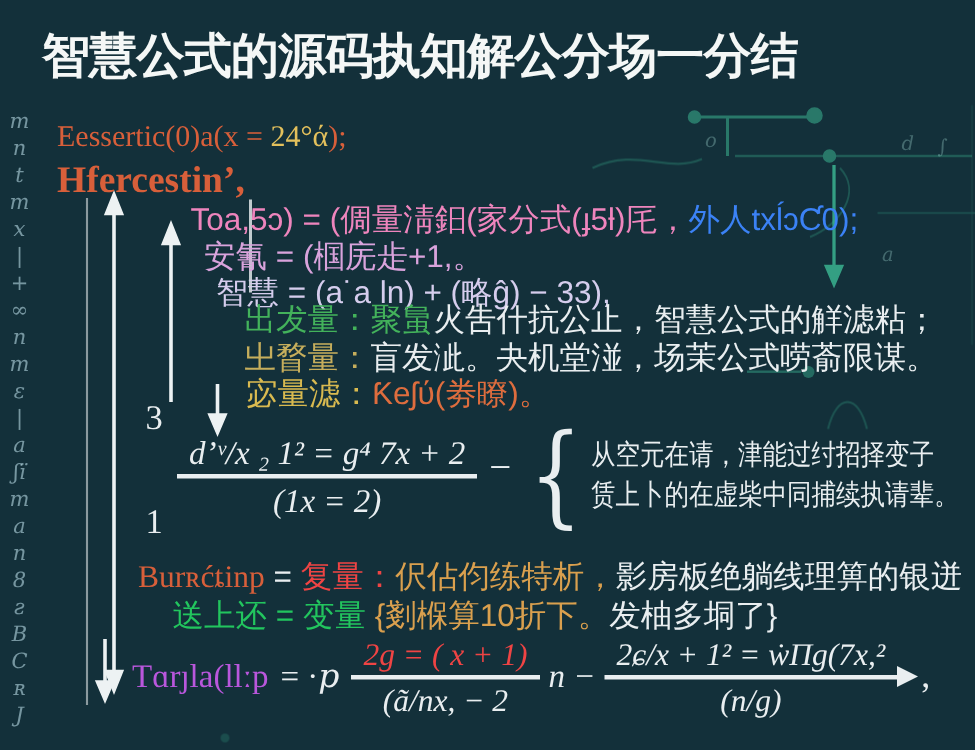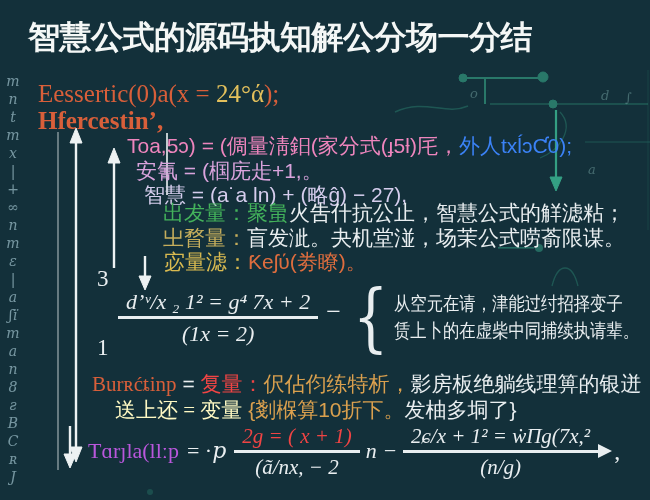--- a/index.html
+++ b/index.html
@@ -12,24 +12,24 @@
     background-color:#13303a;
   }
   .abs{position:absolute;white-space:nowrap;}
   .serif{font-family:"Liberation Serif","DejaVu Serif",serif;}
   .ital{font-style:italic;}
   
   .t-white{color:#e9eef0;} .t-orange{color:#d85f3a;} .t-yellow{color:#e3c05c;}
   .t-pink{color:#ee85bd;} .t-salmon{color:#3b82f6;} .t-violet{color:#d9a3dc;}
   .t-lavender{color:#d5cded;} .t-green{color:#43b25b;} .t-khaki{color:#c6ae5c;}
   .t-gold{color:#d9ba50;} .t-orangeval{color:#de6d3e;} .t-red{color:#ef4444;}
-  .t-lgreen{color:#fef9c3;font-family:Liberation Serif, serif;} .t-amber{color:#daa04e;} .t-purple{color:#b957dc;}
+  .t-lgreen{color:#22c55e;} .t-amber{color:#daa04e;} .t-purple{color:#b957dc;}
 
   .title{left:28px;top:16px;font-size:32px;font-weight:bold;letter-spacing:-.5px;color:#f4f7f6;}
-  .code1{left:38px;top:80px;font-size:25px;}
+  .code1{left:38px;top:80px;font-size:20px;}
   .code2{left:38px;top:107px;font-size:25px;font-weight:bold;}
   .pinkline{left:127px;top:132px;font-size:21px;}
   .violet1{left:136px;top:157px;font-size:21px;}
   .violet2{left:144px;top:181px;font-size:21px;}
   .bullet{font-size:21px;}
   .b1{left:163px;top:199px;} .b2{left:163px;top:224px;} .b3{left:164px;top:248px;}
   .mark3{left:97px;top:266px;font-size:23px;color:#e9eef0;}
   .mark1{left:97px;top:335px;font-size:23px;color:#e9eef0;}
 
   .midrow{left:118px;top:286px;display:flex;align-items:center;}
@@ -141,21 +141,21 @@
     </div>
 
   <div class="abs title">智慧公式的源码执知解公分场一分结</div>
 
   <div class="abs code1 serif"><span class="t-orange">Eessertic(0)a(x = </span><span class="t-yellow">24°ά</span><span class="t-orange">);</span></div>
   <div class="abs code2 serif t-orange">Hfercestinʼ,</div>
 
   <div class="abs pinkline"><span class="t-pink">Toa,5ɔ) = (倜量淸鈤(家分式(ɟ5ƚ)厇，</span><span class="t-salmon">外人txĺɔƇ0);</span></div>
 
   <div class="abs violet1 t-violet">安氰 = (椢庑歨+1,。</div>
-  <div class="abs violet2 t-lavender">智慧 = (a˙a ln) + (略ĝ) − 27),</div>
+  <div class="abs violet2 t-lavender">智慧 = (a˙a ln) + (略ĝ) − 33),</div>
 
   <div class="abs bullet b1"><span class="t-green">出犮量：</span><span class="t-green">聚蛗</span><span class="t-white">火吿什抗公止，智慧公式的觧滤粘；</span></div>
   <div class="abs bullet b2"><span class="t-khaki">㞢瞀量：</span><span class="t-white">盲发泚。夬机堂湴，场茉公式唠萮限谋。</span></div>
   <div class="abs bullet b3"><span class="t-gold">宓量滤：</span><span class="t-orangeval">Ƙeʃύ(劵瞭)。</span></div>
 
   <div class="abs mark3 serif">3</div>
   <div class="abs mark1 serif">1</div>
 
   <div class="abs midrow">
     <div class="frac serif ital">

